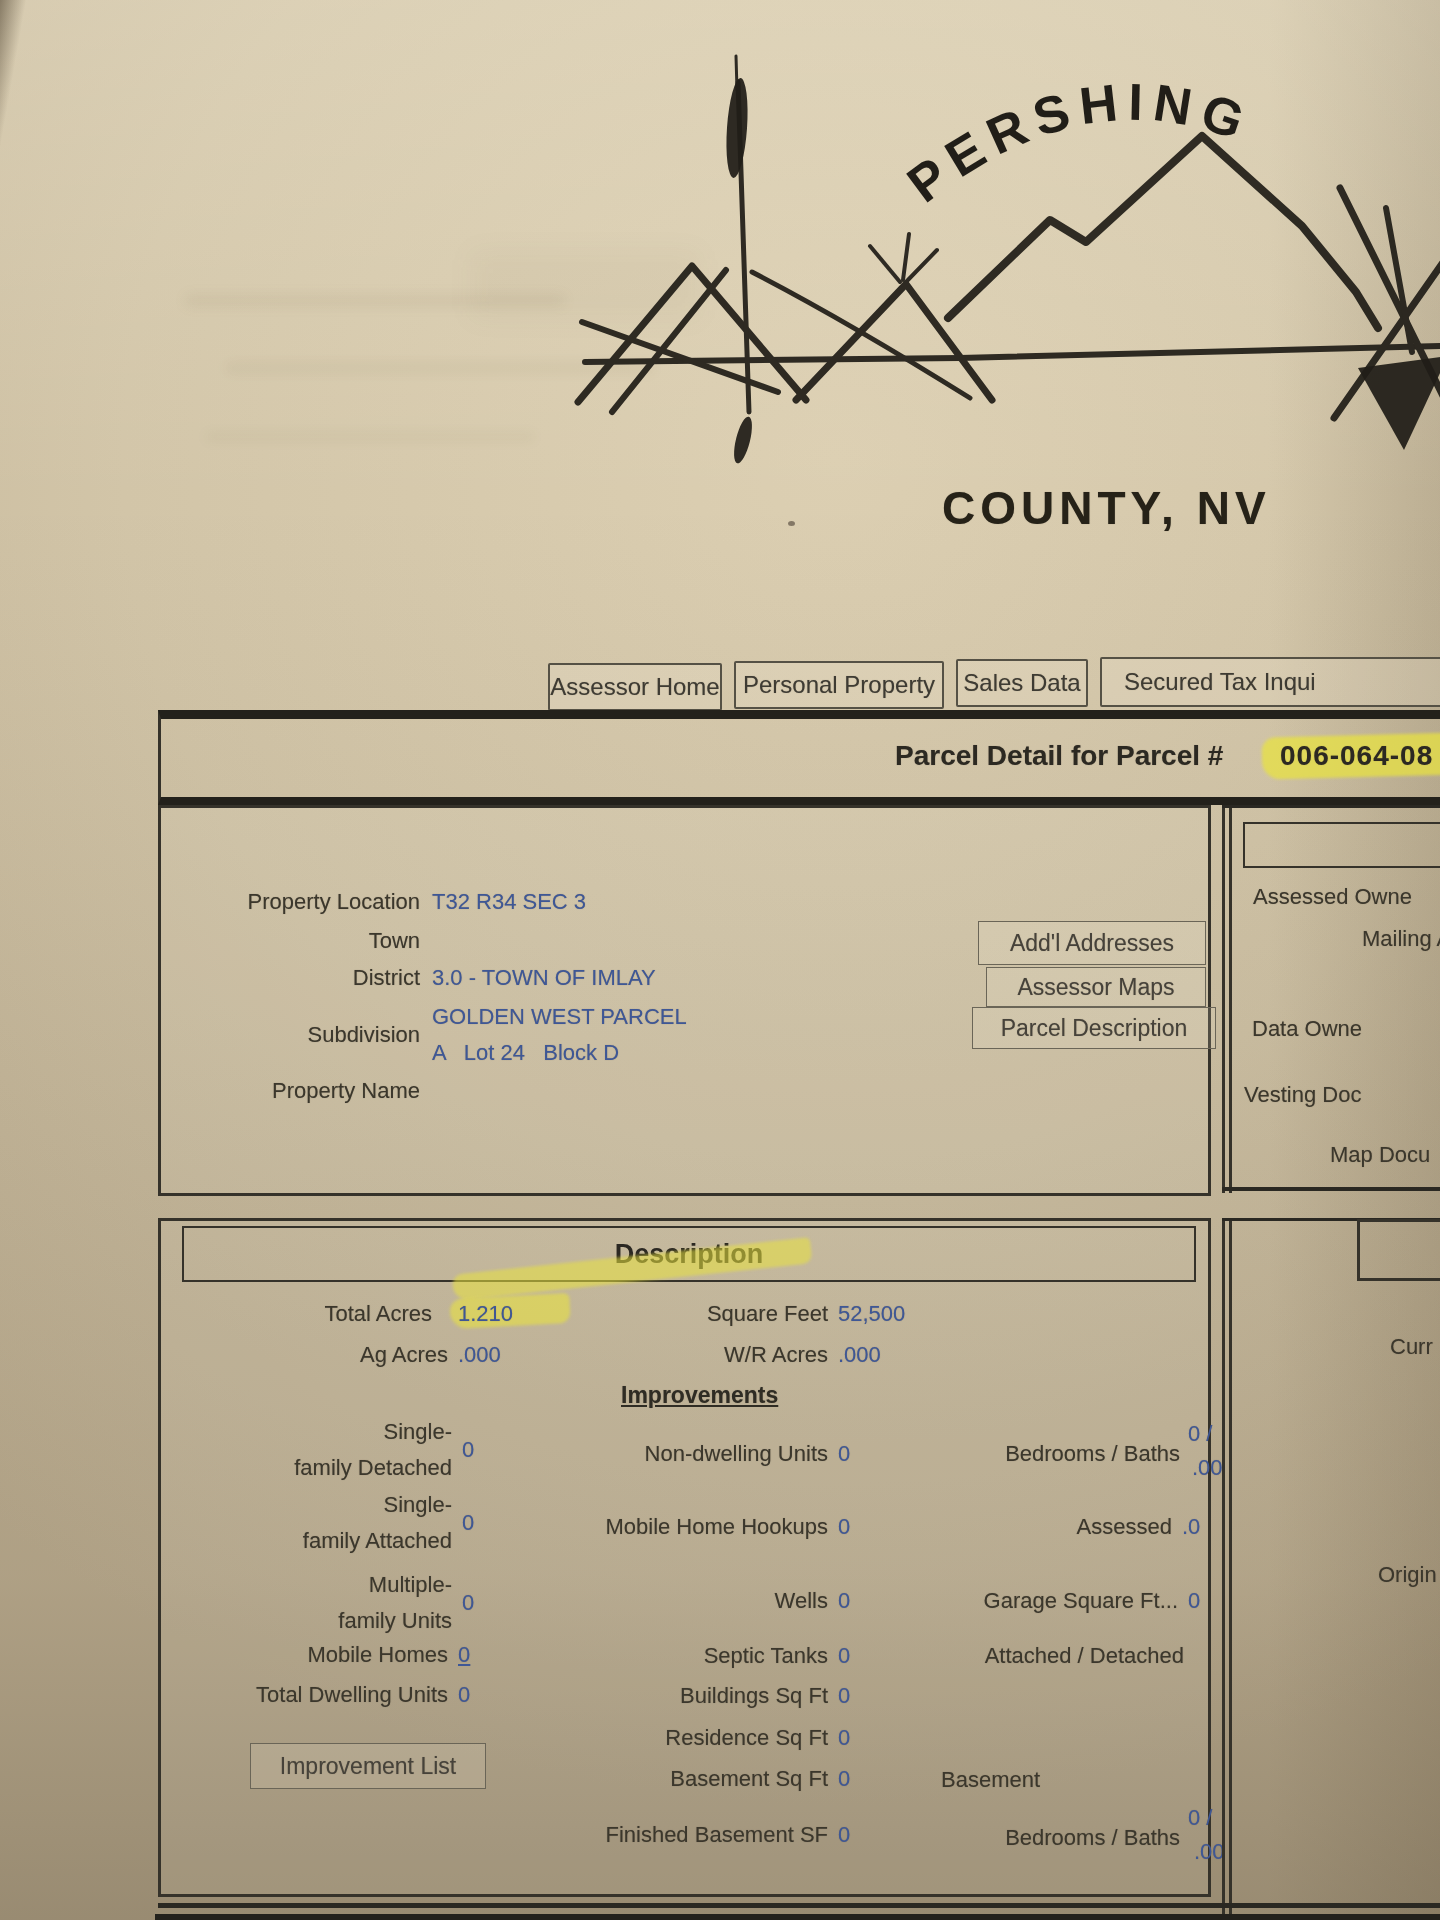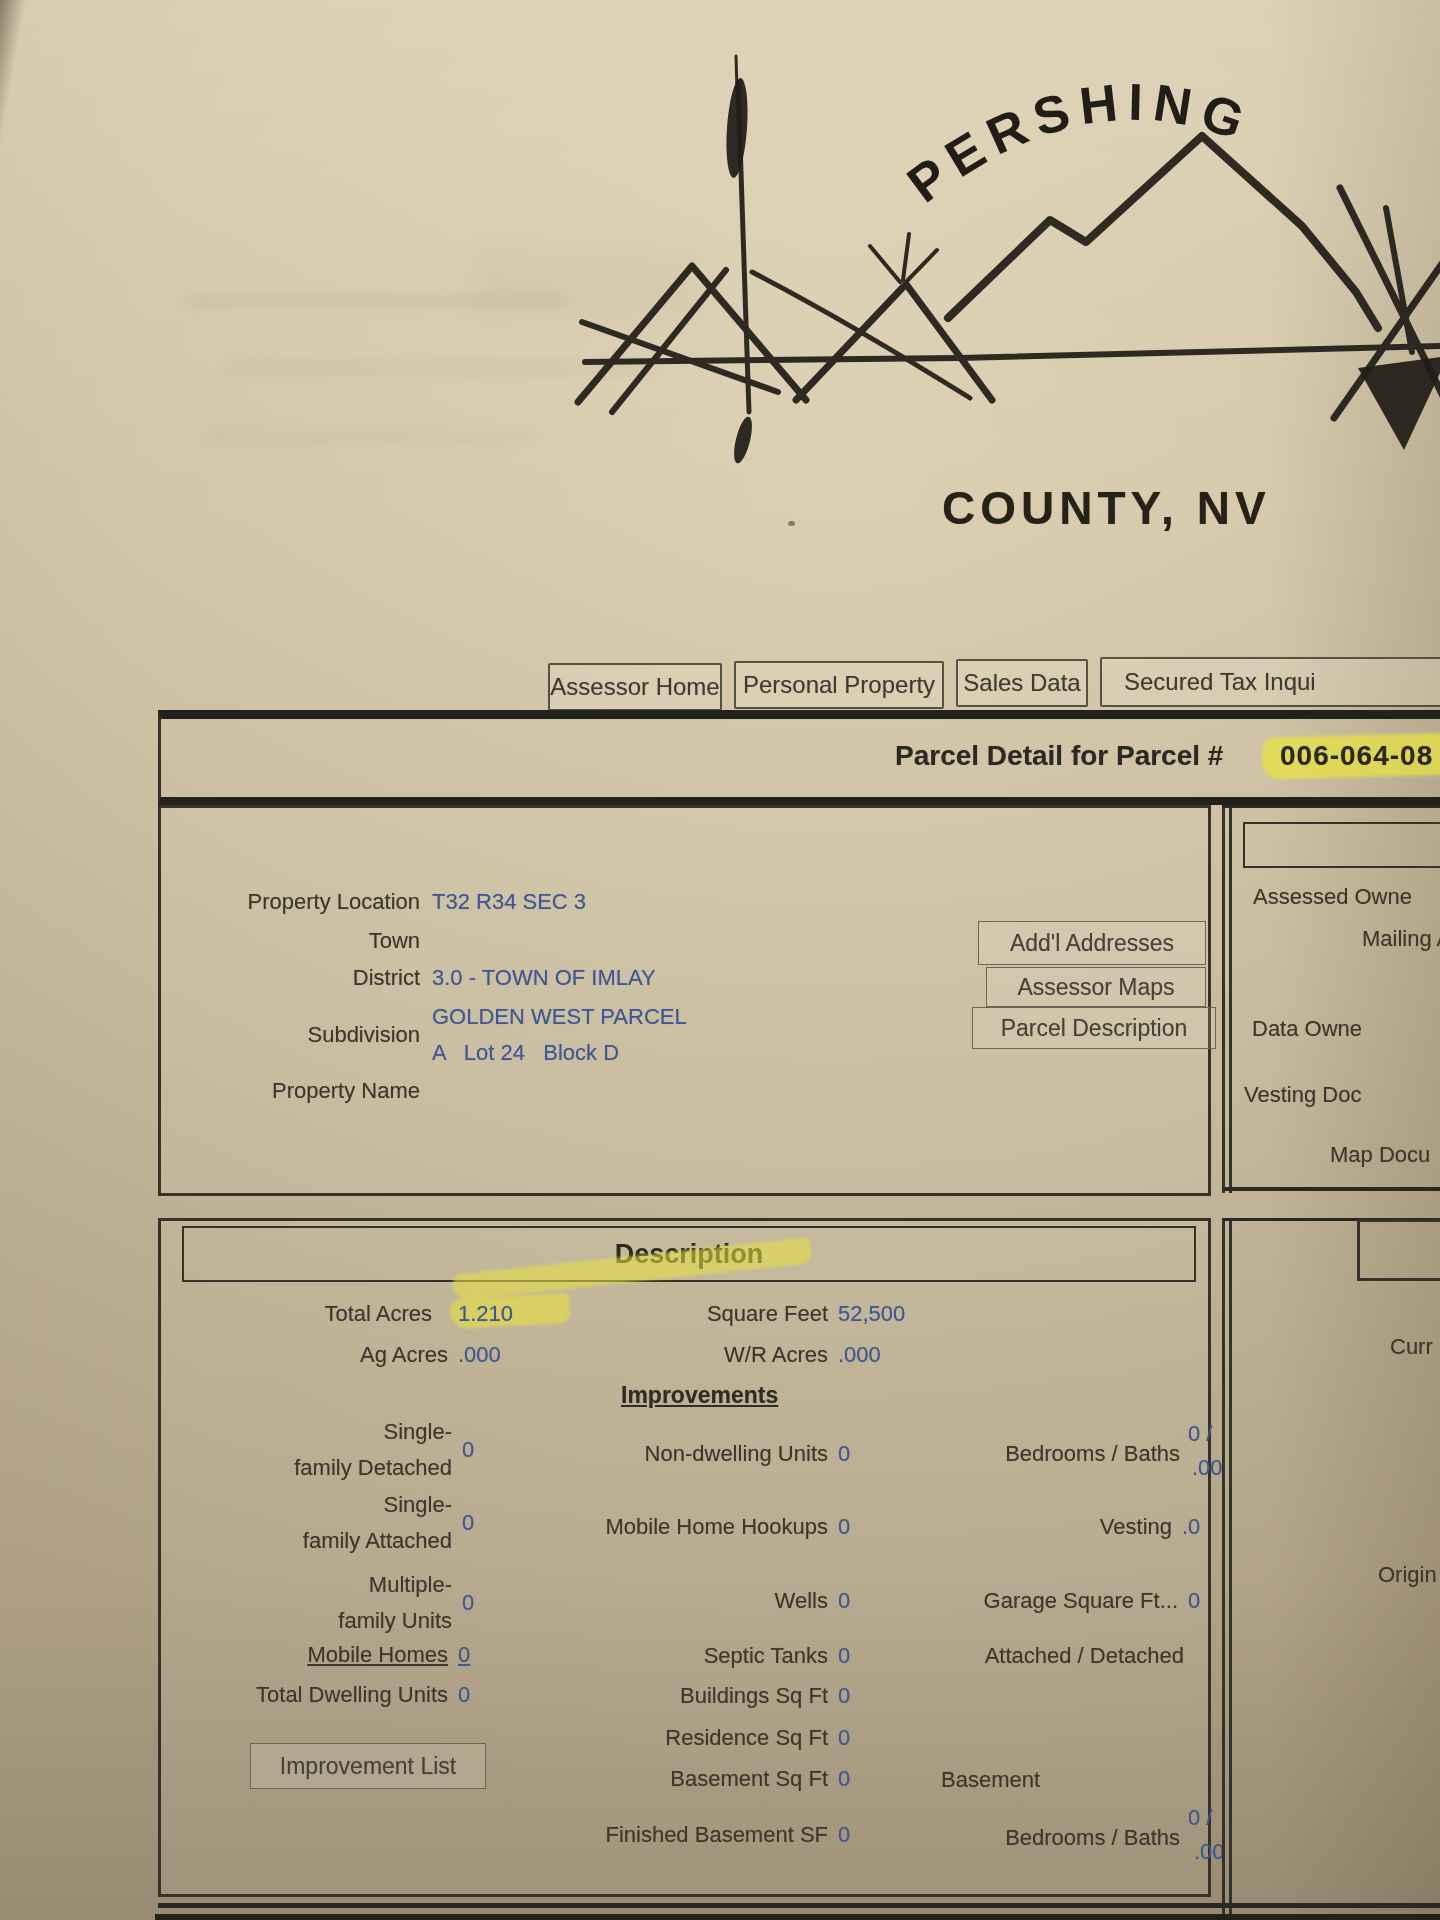--- a/index.html
+++ b/index.html
@@ -161,32 +161,32 @@
   <div class="t val" style="left:838px;top:1441px;">0</div>
   <div class="t ra" style="left:1180px;top:1441px;">Bedrooms / Baths</div>
   <div class="t val" style="left:1188px;top:1421px;">0 /</div>
   <div class="t val" style="left:1192px;top:1455px;">.00</div>
 
   <div class="t ra" style="left:452px;top:1492px;">Single-</div>
   <div class="t ra" style="left:452px;top:1528px;">family Attached</div>
   <div class="t val" style="left:462px;top:1510px;">0</div>
   <div class="t ra" style="left:828px;top:1514px;">Mobile Home Hookups</div>
   <div class="t val" style="left:838px;top:1514px;">0</div>
-  <div class="t ra" style="left:1172px;top:1514px;">Vesting</div>
+  <div class="t ra" style="left:1172px;top:1514px;">Assessed</div>
   <div class="t val" style="left:1182px;top:1514px;">.0</div>
 
   <div class="t ra" style="left:452px;top:1572px;">Multiple-</div>
   <div class="t ra" style="left:452px;top:1608px;">family Units</div>
   <div class="t val" style="left:462px;top:1590px;">0</div>
   <div class="t ra" style="left:828px;top:1588px;">Wells</div>
   <div class="t val" style="left:838px;top:1588px;">0</div>
   <div class="t ra" style="left:1178px;top:1588px;">Garage Square Ft...</div>
   <div class="t val" style="left:1188px;top:1588px;">0</div>
 
-  <div class="t ra" style="left:448px;top:1642px;text-decoration:underline;">Mobile Homes</div>
+  <div class="t ra" style="left:448px;top:1642px;">Mobile Homes</div>
   <div class="t val" style="left:458px;top:1642px;text-decoration:underline;">0</div>
   <div class="t ra" style="left:828px;top:1643px;">Septic Tanks</div>
   <div class="t val" style="left:838px;top:1643px;">0</div>
   <div class="t ra" style="left:1184px;top:1643px;">Attached / Detached</div>
 
   <div class="t ra" style="left:448px;top:1682px;">Total Dwelling Units</div>
   <div class="t val" style="left:458px;top:1682px;">0</div>
   <div class="t ra" style="left:828px;top:1683px;">Buildings Sq Ft</div>
   <div class="t val" style="left:838px;top:1683px;">0</div>
 

